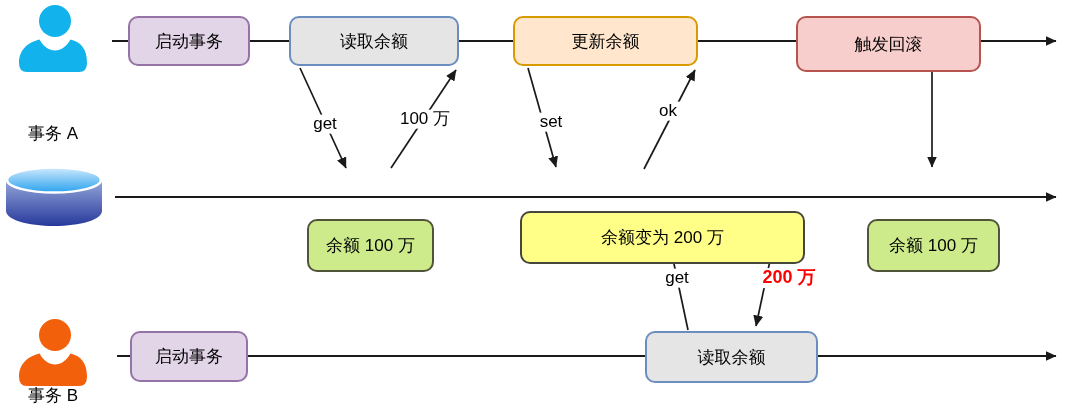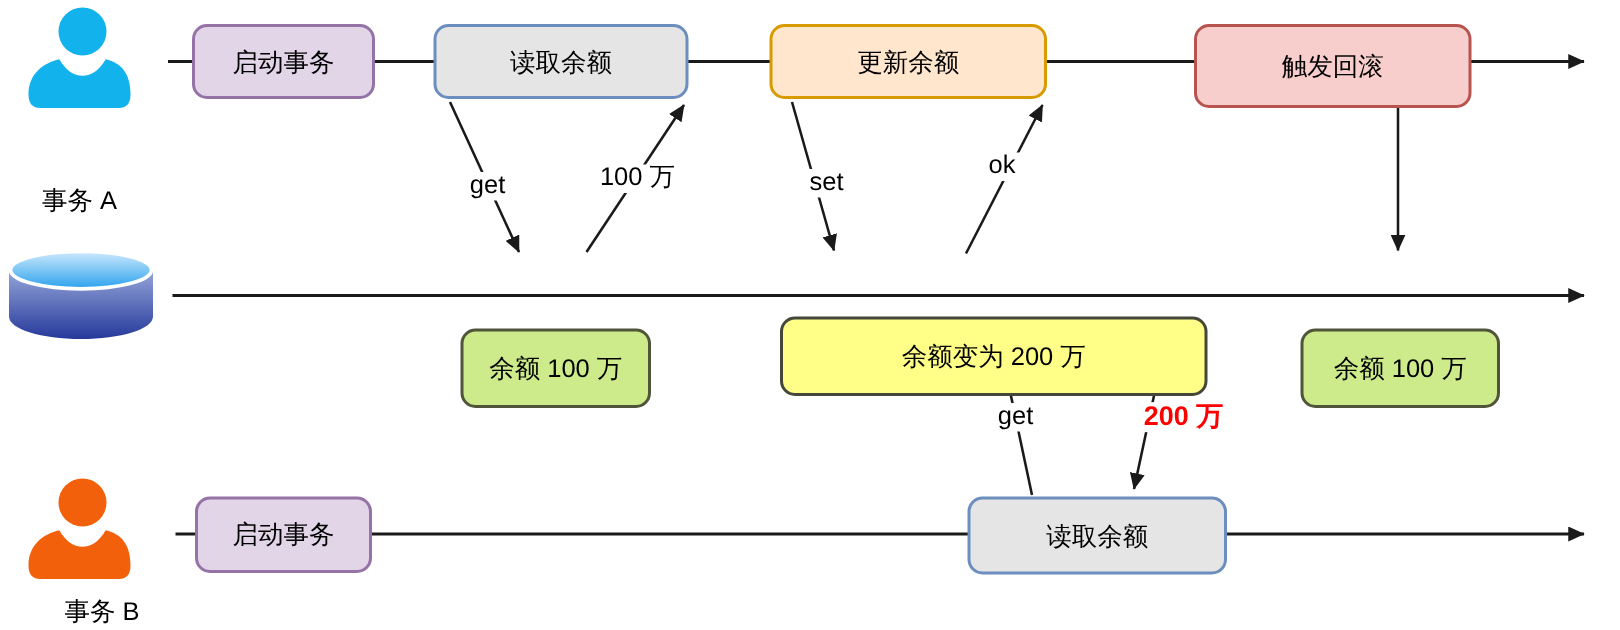--- a/index.html
+++ b/index.html
@@ -78,21 +78,21 @@
     </svg>
   </div>
 
   <div class="actor" style="left:18px;top:318px;">
     <svg width="70" height="70" viewBox="0 0 70 70">
       <circle cx="37" cy="17" r="16" fill="#f3600b"></circle>
       <path d="M9,68 Q1,68 1,59 C1,45 11,38 21.5,35.5 C26,43 31,46.5 37,46.5
                C43,46.5 48,43 52.5,35.5 C63,38 69,45 69,59 Q69,68 61,68 Z" fill="#f3600b"></path>
     </svg>
   </div>
-  <div class="actor-label" style="left:13px;top:396px;width:80px;text-align:right;">事务 B</div>
+  <div class="actor-label" style="left:13px;top:384px;width:80px;">事务 B</div>
 
   <div class="node purple" style="left:128px;top:16px;width:122px;height:50px;">启动事务</div>
   <div class="node blue" style="left:289px;top:16px;width:170px;height:50px;">读取余额</div>
   <div class="node orange" style="left:513px;top:16px;width:185px;height:50px;">更新余额</div>
   <div class="node pink" style="left:796px;top:16px;width:185px;height:56px;">触发回滚</div>
 
   <div class="node green" style="left:307px;top:171px;width:127px;height:53px;">余额 100 万</div>
   <div class="node yellow" style="left:520px;top:171px;width:285px;height:53px;margin-top:40px;">余额变为 200 万</div>
   <div class="node green" style="left:867px;top:171px;width:133px;height:53px;">余额 100 万</div>
 

